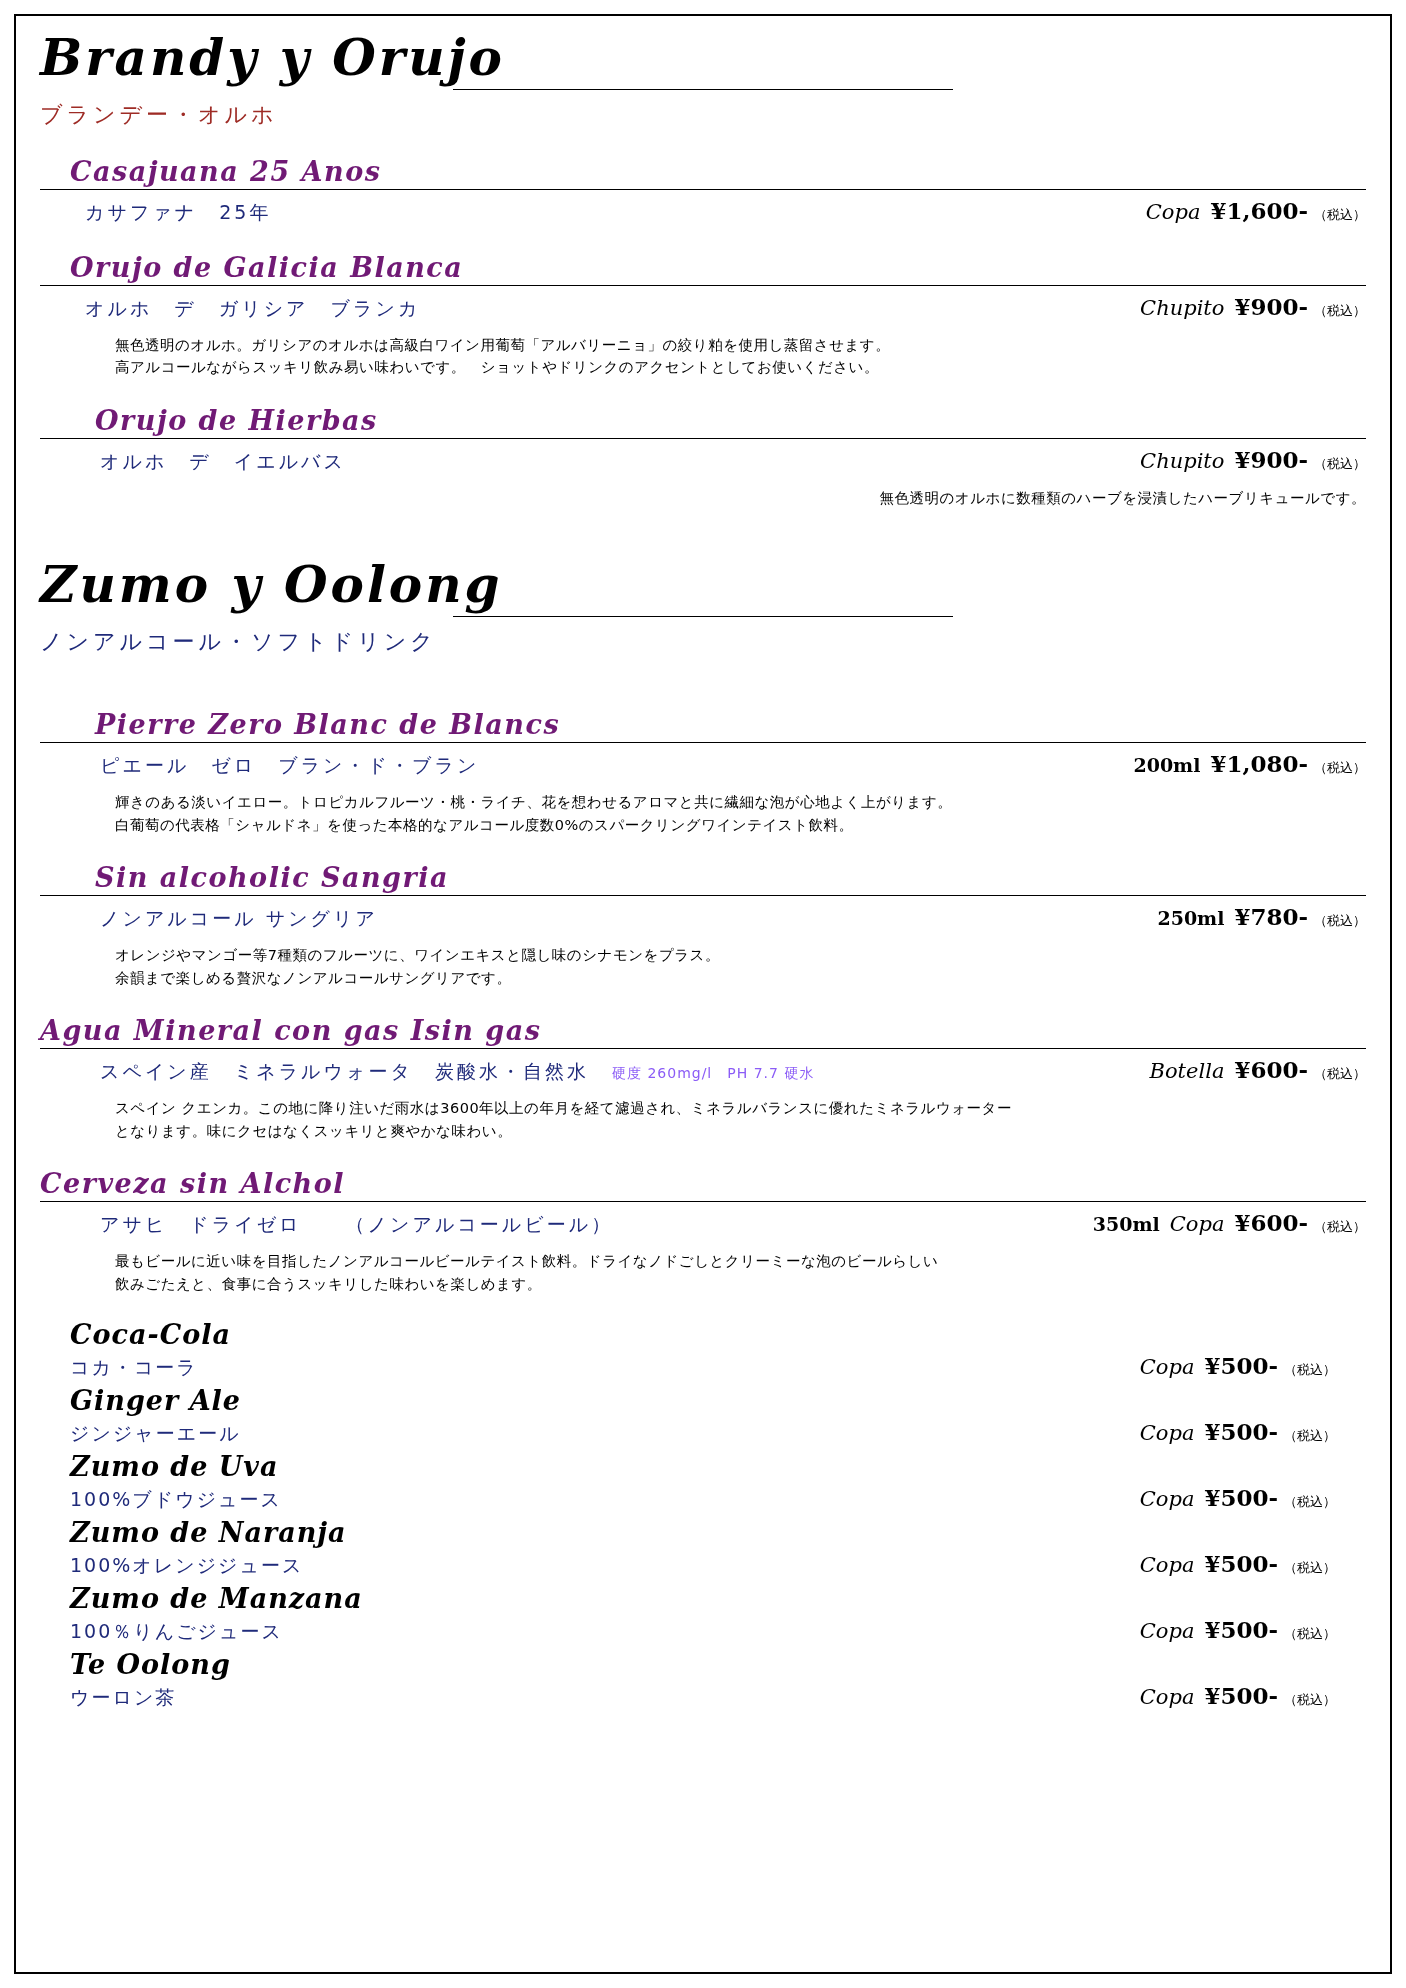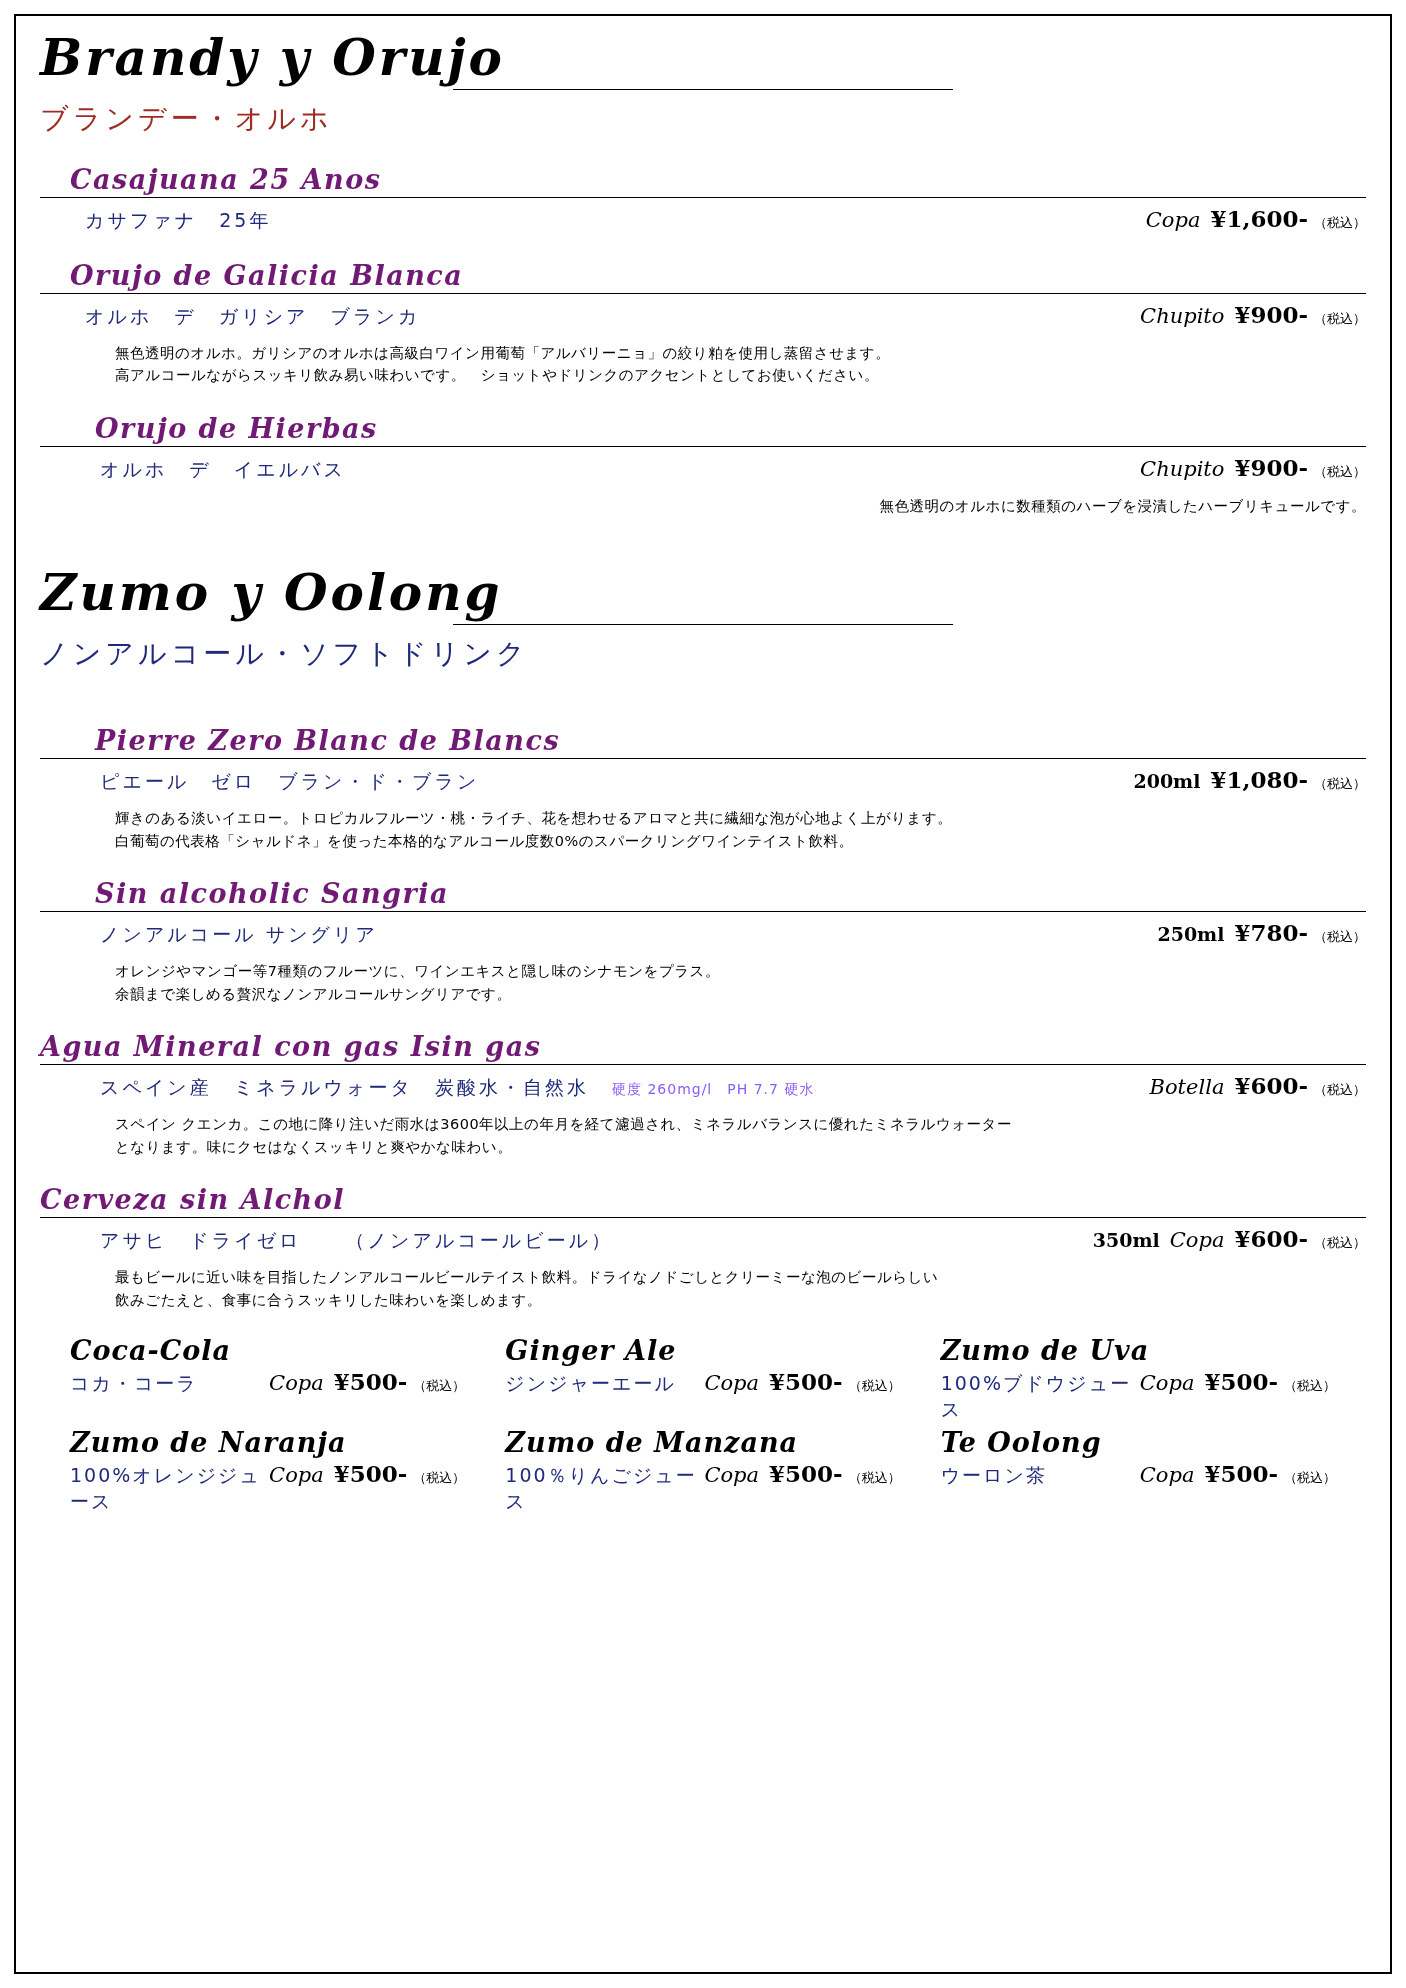--- a/index.html
+++ b/index.html
@@ -49,21 +49,21 @@
     line-height: 1.1;
   }
   .section-rule {
     width: 500px;
     height: 1px;
     background: #000;
     margin: 4px auto 0 auto;
   }
   .section-sub {
     font-family: "DejaVu Sans", sans-serif;
-    font-size: 28px;
+    font-size: 22px;
     letter-spacing: 4px;
     margin-top: 10px;
   }
   .sub-red { color: #9e2b25; }
   .sub-blue { color: #1f2a7a; }
 
   
   .item { margin-top: 26px; }
   .item-name {
     font-family: "DejaVu Serif", serif;
@@ -157,21 +157,21 @@
     font-family: "DejaVu Sans", sans-serif;
     font-size: 14px;
     color: #8b5cf6;
     margin-left: 14px;
     letter-spacing: 1px;
   }
 
   
   .grid {
     display: grid;
-    grid-template-columns: 1fr 1fr 1fr;
+    grid-template-columns: 1fr;
     column-gap: 30px;
     row-gap: 4px;
     margin-top: 24px;
     padding: 0 20px 0 30px;
   }
   .mini { }
   .mini-name {
     font-family: "DejaVu Serif", serif;
     font-style: italic;
     font-weight: bold;

